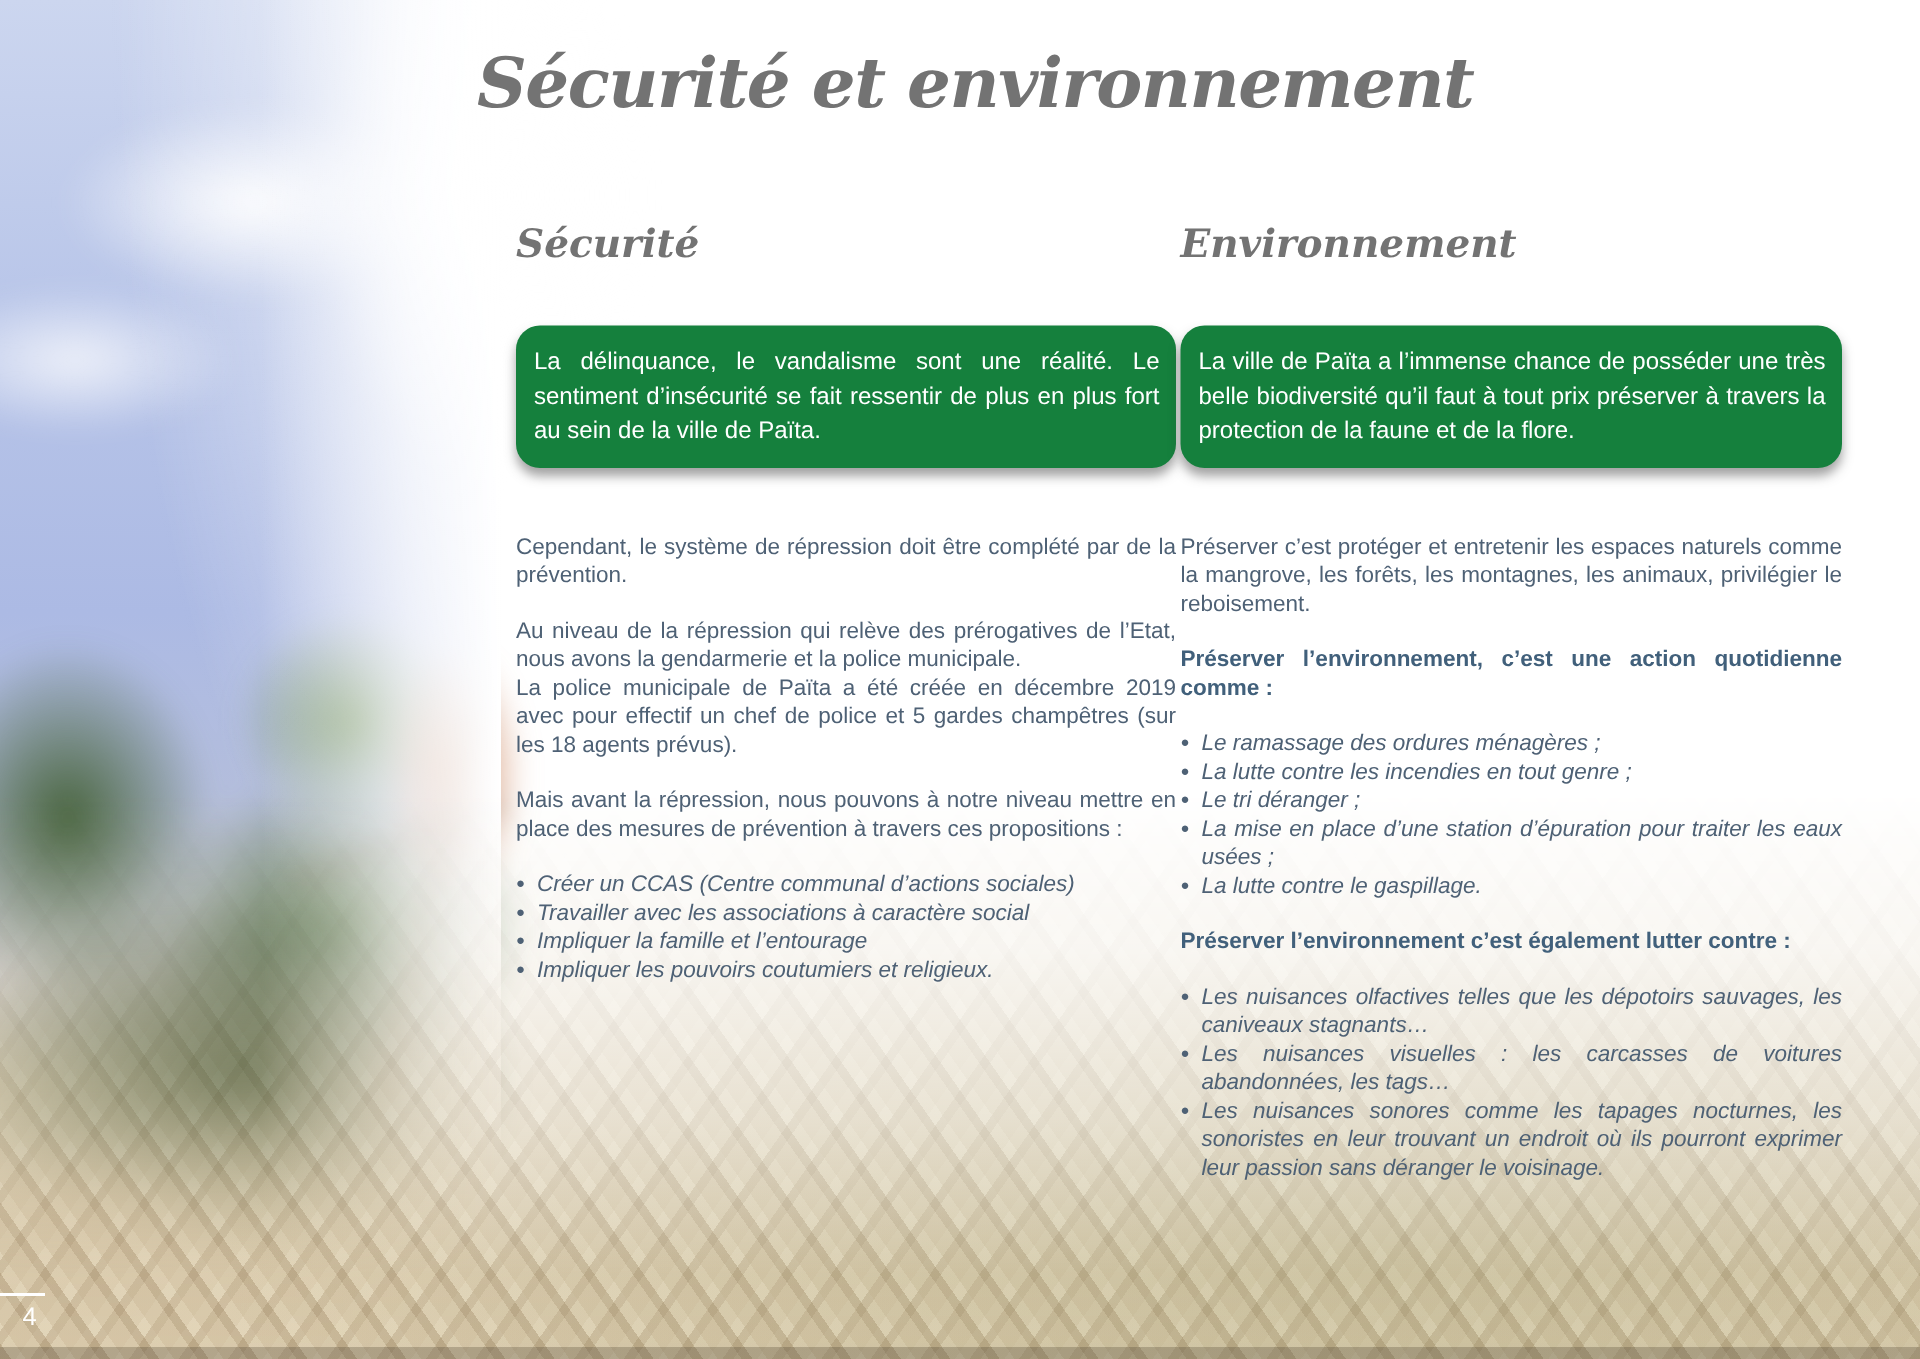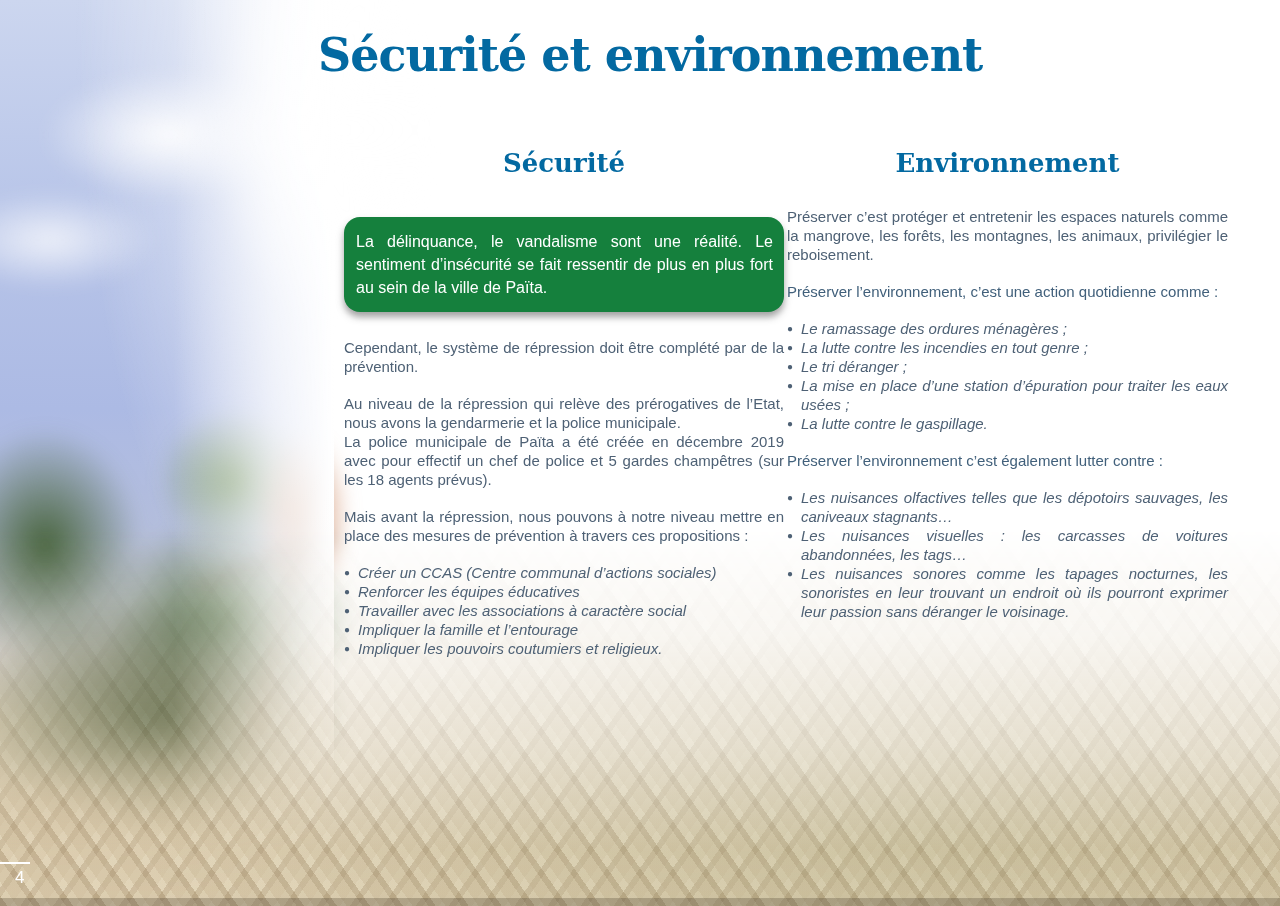--- a/index.html
+++ b/index.html
@@ -48,43 +48,43 @@
       repeating-linear-gradient(-55deg, rgba(170,148,114,.40) 0 6px, rgba(240,230,206,.15) 6px 14px, rgba(212,196,164,.40) 14px 27px);
     -webkit-mask-image:linear-gradient(180deg,rgba(0,0,0,0) 0%,rgba(0,0,0,.15) 28%,rgba(0,0,0,.5) 58%,rgba(0,0,0,.95) 85%,#000 100%);
     mask-image:linear-gradient(180deg,rgba(0,0,0,0) 0%,rgba(0,0,0,.15) 28%,rgba(0,0,0,.5) 58%,rgba(0,0,0,.95) 85%,#000 100%);
   }
   .weave::after {
     content:""; position:absolute; left:0; bottom:0; width:100%; height:8px;
     background:rgba(72,62,42,.28);
   }
 
   
-  .script { font-family:"DejaVu Serif", serif; font-weight:700; color:#0369a1;text-align:center; }
+  .script { font-family:"DejaVu Serif", serif; font-style:italic; font-weight:700; color:#737373; }
   .title {
     position:absolute; left:318px; top:28px; z-index:2;
     font-size:46px; letter-spacing:-1px; margin:0;
   }
   .col { position:absolute; top:145px; z-index:2; }
   .col-left  { left:344px; width:440px; }
   .col-right { left:787px; width:441px; }
   .col h2 { font-size:26px; margin:0; line-height:36px; letter-spacing:0; }
 
   .callout {
     margin-top:36px; border-radius:16px; background:#15803d;
     box-shadow:0 5px 7px rgba(70,70,70,.5);
     padding:13px 11px 13px 12px;
   }
   .callout p {
     margin:0; color:#ffffff; font-size:16px; line-height:23px; text-align:justify;
   }
 
-  .body-text { margin-top:26px; color:#4e6175; font-size:15px; line-height:19px; }
+  .body-text { margin-top:43px; color:#4e6175; font-size:15px; line-height:19px; }
   .body-text p { margin:0; text-align:justify; }
   .gap-after { margin-bottom:18px !important; }
-  .bold-head { font-weight:400; color:#41607b; text-align:left; }
+  .bold-head { font-weight:700; color:#41607b; text-align:left; }
 
   ul.bullets { list-style:none; margin:0; padding:0; }
   ul.bullets li {
     position:relative; padding-left:14px; text-align:justify;font-style:italic;
   }
   ul.bullets li::before {
     content:"●"; position:absolute; left:0; top:0; font-size:10px; line-height:19px;
   }
 
   
@@ -128,30 +128,32 @@
     <div class="callout">
       <p>La délinquance, le vandalisme sont une réalité. Le sentiment d’insécurité se fait ressentir de plus en plus fort au sein de la ville de Païta.</p>
     </div>
     <div class="body-text">
       <p class="gap-after">Cependant, le système de répression doit être complété par de la prévention.</p>
       <p>Au niveau de la répression qui relève des prérogatives de l’Etat, nous avons la gendarmerie et la police municipale.</p>
       <p class="gap-after">La police municipale de Païta a été créée en décembre 2019 avec pour effectif un chef de police et 5 gardes champêtres (sur les 18 agents prévus).</p>
       <p class="gap-after">Mais avant la répression, nous pouvons à notre niveau mettre en place des mesures de prévention à travers ces propositions :</p>
       <ul class="bullets">
         <li>Créer un CCAS (Centre communal d’actions sociales)</li>
-        <li>Renforcer les équipes éducatives</li>
         <li>Travailler avec les associations à caractère social</li>
         <li>Impliquer la famille et l’entourage</li>
         <li>Impliquer les pouvoirs coutumiers et religieux.</li>
       </ul>
     </div>
   </section>
 
   <section class="col col-right">
     <h2 class="script">Environnement</h2>
+    <div class="callout">
+      <p>La ville de Païta a l’immense chance de posséder une très belle biodiversité qu’il faut à tout prix préserver à travers la protection de la faune et de la flore.</p>
+    </div>
     <div class="body-text">
       <p class="gap-after">Préserver c’est protéger et entretenir les espaces naturels comme la mangrove, les forêts, les montagnes, les animaux, privilégier le reboisement.</p>
       <p class="bold-head gap-after">Préserver l’environnement, c’est une action quotidienne comme :</p>
       <ul class="bullets gap-after">
         <li>Le ramassage des ordures ménagères ;</li>
         <li>La lutte contre les incendies en tout genre ;</li>
         <li>Le tri déranger ;</li>
         <li>La mise en place d’une station d’épuration pour traiter les eaux usées ;</li>
         <li>La lutte contre le gaspillage.</li>
       </ul>

